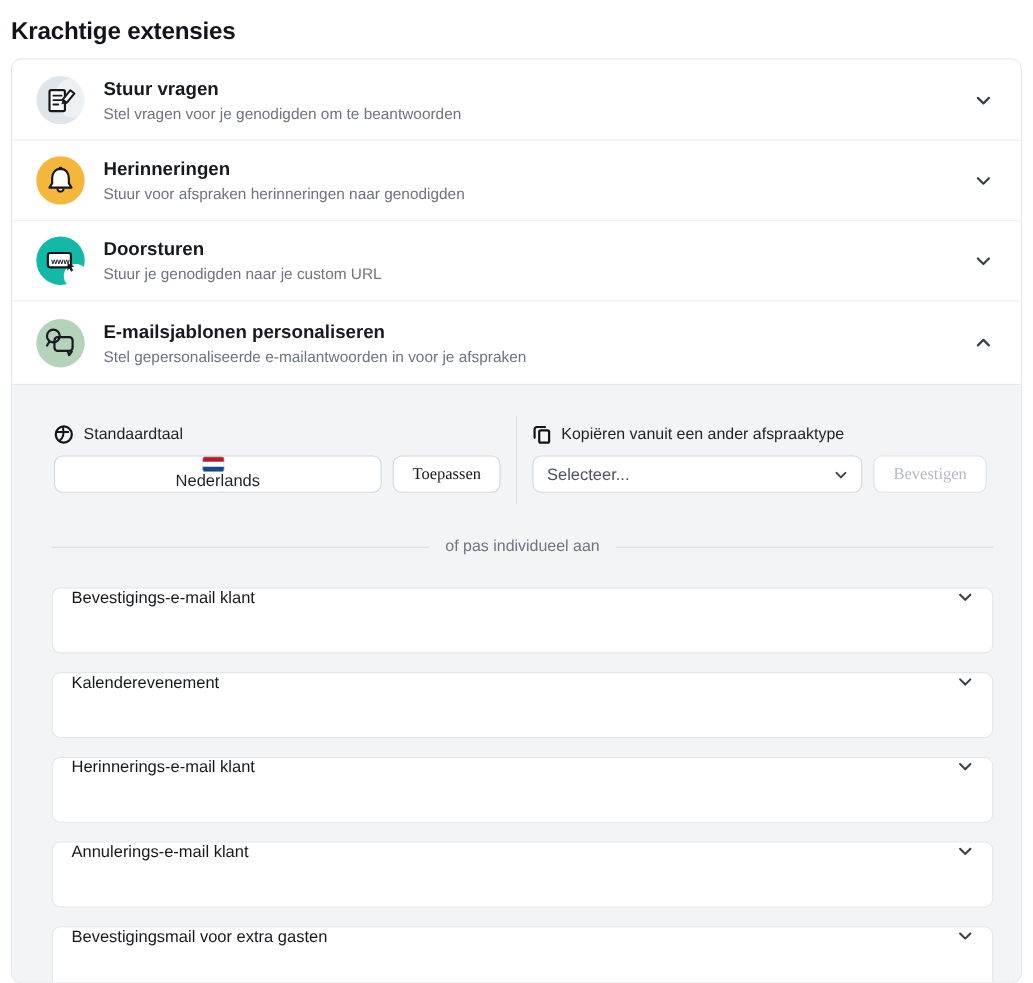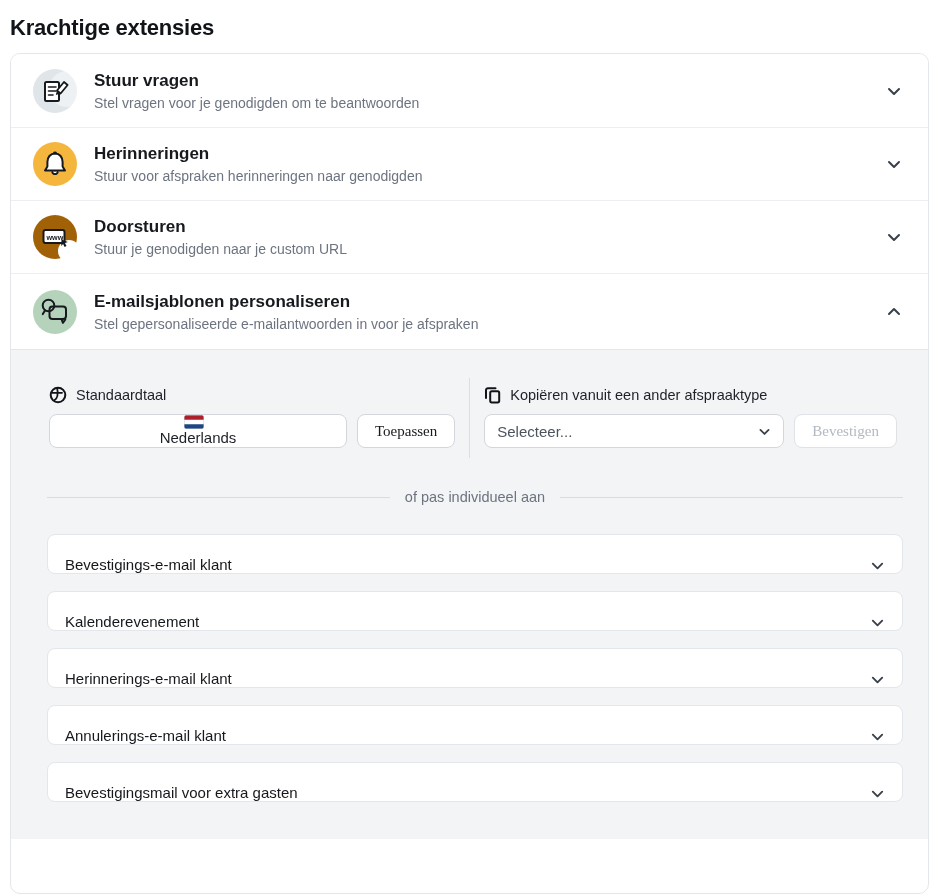--- a/index.html
+++ b/index.html
@@ -98,25 +98,25 @@
   .vdivider { width: 1px; background: #dbdee2; margin: -8px 14px -10px 14px; }
 
   .or-divider {
     display: flex; align-items: center; gap: 15px;
     margin: 41px 0 29px 11px;
     color: #6d7480; font-size: 14.5px;
   }
   .or-divider .line { flex: 1; border-top: 1px solid #d8dbdf; height: 0; }
 
   .tpl-card {
-    height: 40px;
+    height: 60px;
     background: #fff;
     border: 1px solid #e3e6ea;
     border-radius: 8px;
-    display: flex; align-items: flex-end;
+    display: flex; align-items: flex-start;
     padding: 0 17px;
     margin: 0 0 17px 11px;
     cursor: pointer;
   }
   .tpl-label { flex: 1; font-size: 15px; color: #15181c; font-weight: 500; }
   .tpl-card .chev { padding-right: 0; }
 </style>
 </head>
 <body>
 
@@ -158,21 +158,21 @@
       <div class="ext-sub">Stuur voor afspraken herinneringen naar genodigden</div>
     </div>
     <div class="chev">
       <svg width="16" height="16" viewBox="0 0 16 16" fill="none" stroke-width="2" stroke-linecap="round" stroke-linejoin="round">
           <path d="M3 6 L8 11 L13 6"></path>
         </svg>
     </div>
   </div>
 
   <div class="ext-row bt">
-    <div class="ext-icon" style="background-color: #a16207;">
+    <div class="ext-icon" style="background-color: #14b8a6;">
       <span class="crescent f"></span>
       <svg viewBox="0 0 44 44" width="44" height="44" fill="none">
         <rect x="10.5" y="15" width="21" height="13" rx="2" fill="#fff" stroke="#16191d" stroke-width="2"></rect>
         <text x="13.5" y="24.8" font-family="Liberation Sans, sans-serif" font-size="7.2" font-weight="bold" fill="#16191d">www</text>
         <path d="M28.5 24.5 l6.4 2.5 -2.9 1 1.5 3 -1.9 1 -1.5 -3 -1.9 1.9 z" fill="#16191d"></path>
       </svg>
     </div>
     <div class="ext-text">
       <div class="ext-title">Doorsturen</div>
       <div class="ext-sub">Stuur je genodigden naar je custom URL</div>

